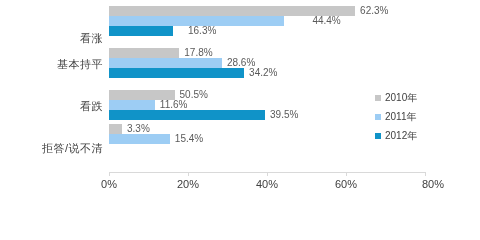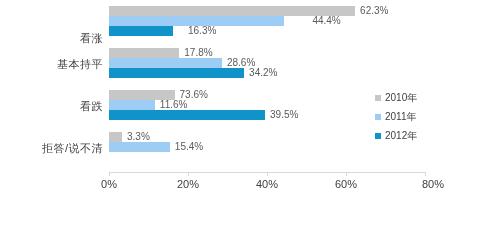--- a/index.html
+++ b/index.html
@@ -163,32 +163,32 @@
           <span class="bar-value" style="left: 112.97px;">28.6%</span>
         </div>
         <div class="bar-row">
           <div class="bar" title="2012年 基本持平 34.2%" style="width: 135.09px; background: rgb(16, 147, 200);"></div>
           <span class="bar-value" style="left: 135.09px;">34.2%</span>
         </div>
       </div>
       <div class="group" style="top: 86px;">
         <div class="bar-row">
           <div class="bar" title="2010年 看跌 16.6%" style="width: 65.57px; background: rgb(199, 199, 199);"></div>
-          <span class="bar-value" style="left: 65.57px;">73.6%</span>
+          <span class="bar-value" style="left: 65.57px;">50.5%</span>
         </div>
         <div class="bar-row">
           <div class="bar" title="2011年 看跌 11.6%" style="width: 45.82px; background: rgb(157, 205, 244);"></div>
           <span class="bar-value" style="left: 45.82px;">11.6%</span>
         </div>
         <div class="bar-row">
           <div class="bar" title="2012年 看跌 39.5%" style="width: 156.025px; background: rgb(16, 147, 200);"></div>
           <span class="bar-value" style="left: 156.025px;">39.5%</span>
         </div>
       </div>
-      <div class="group" style="top: 128px; text-decoration: underline;">
+      <div class="group" style="top: 120px; text-decoration: underline;">
         <div class="bar-row">
           <div class="bar" title="2010年 拒答/说不清 3.3%" style="width: 13.035px; background: rgb(199, 199, 199);"></div>
           <span class="bar-value" style="left: 13.035px;">3.3%</span>
         </div>
         <div class="bar-row">
           <div class="bar" title="2011年 拒答/说不清 15.4%" style="width: 60.83px; background: rgb(157, 205, 244);"></div>
           <span class="bar-value" style="left: 60.83px;">15.4%</span>
         </div>
       </div>
     </div>

